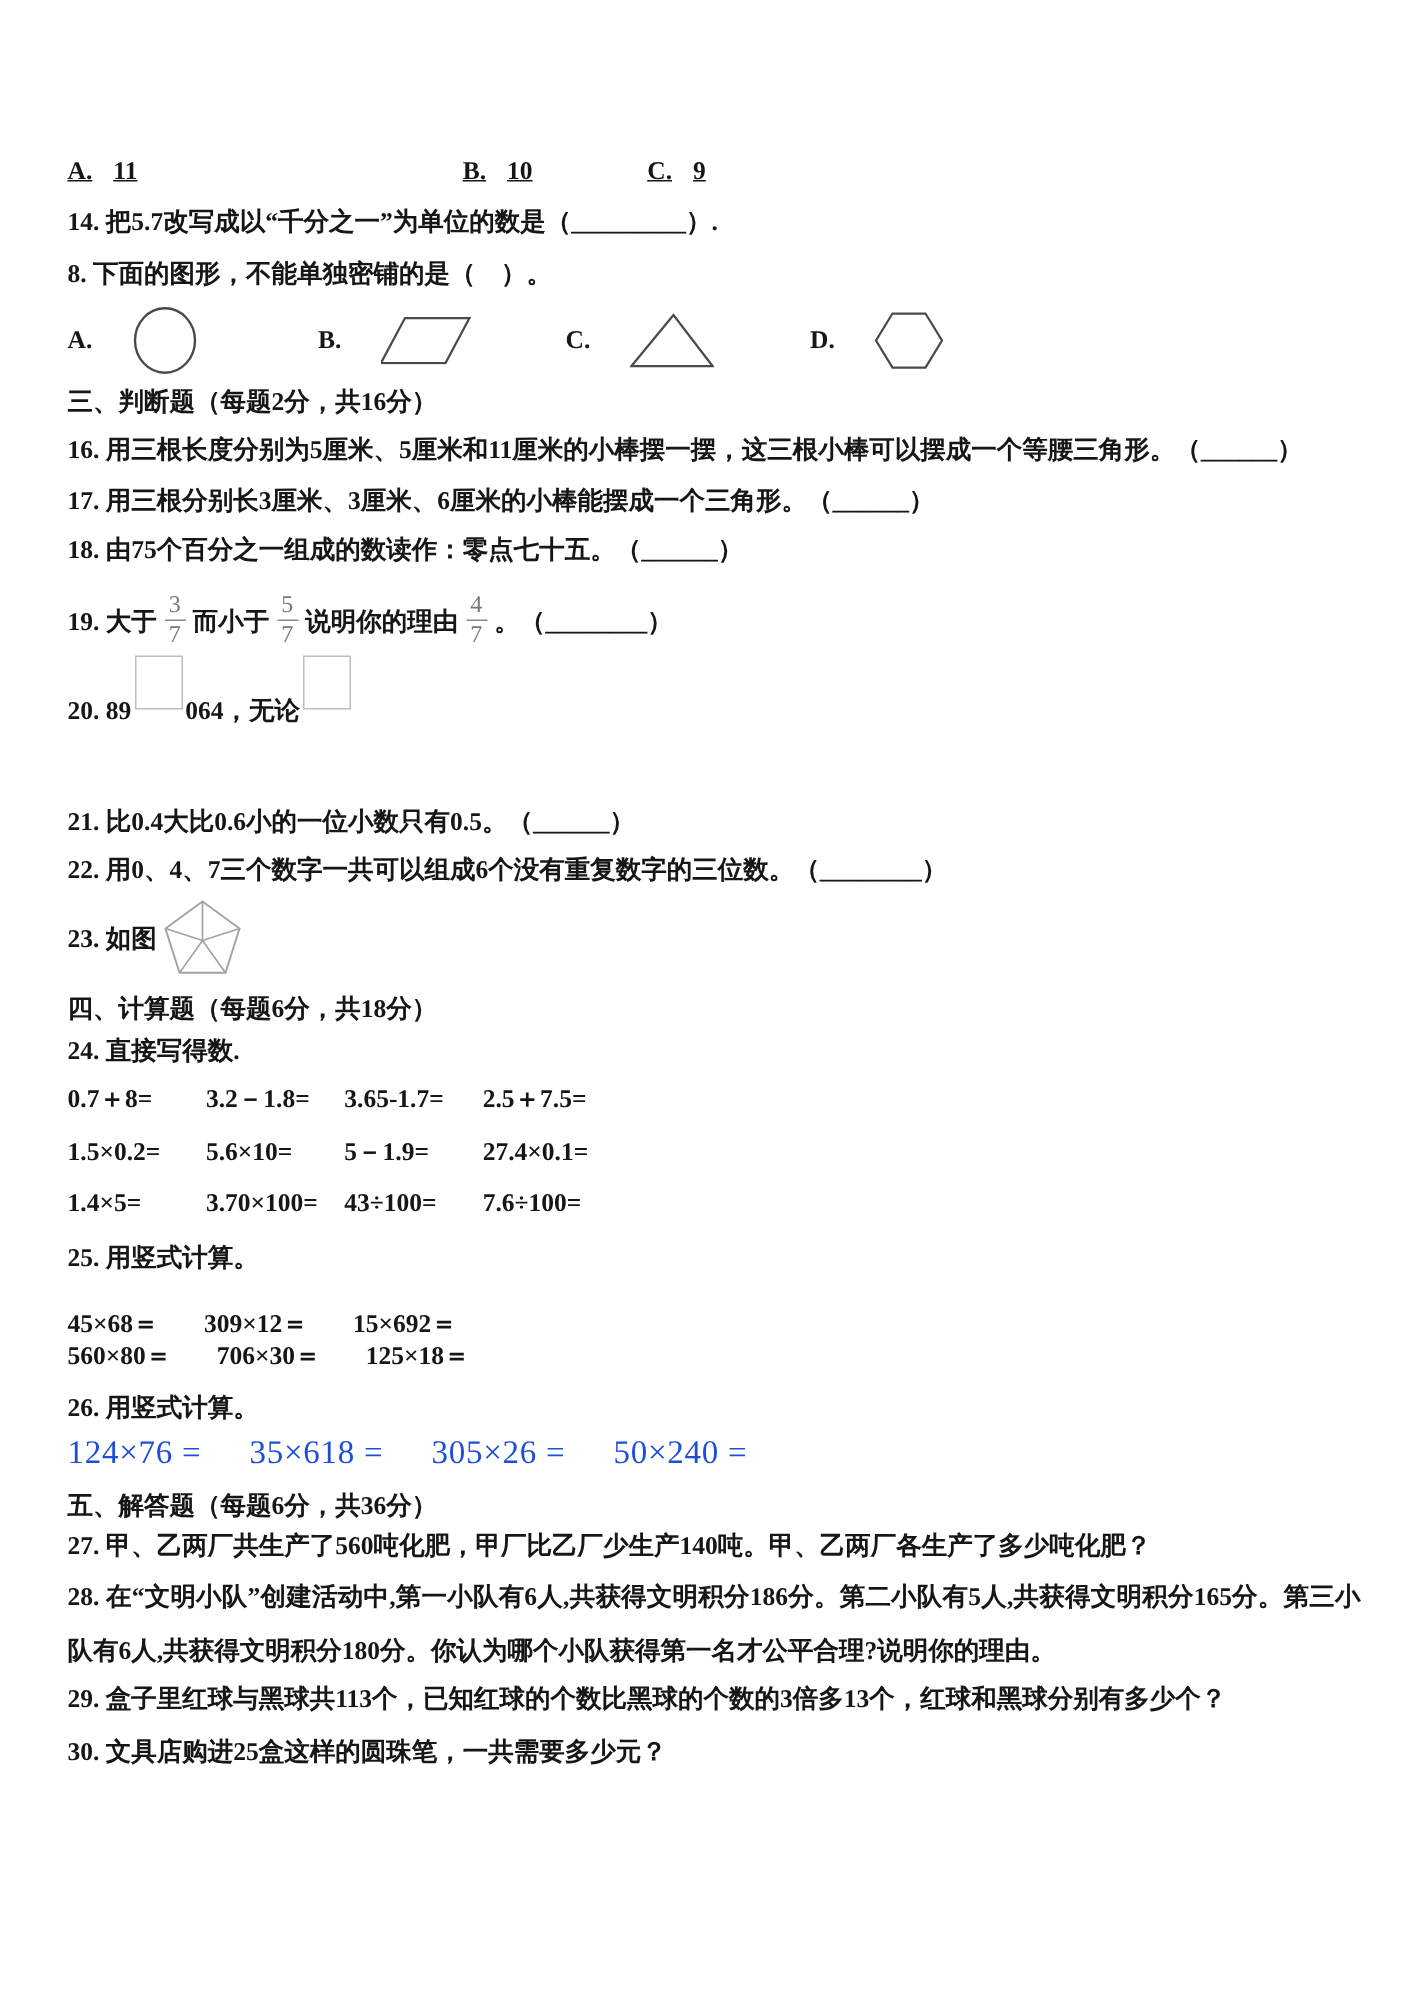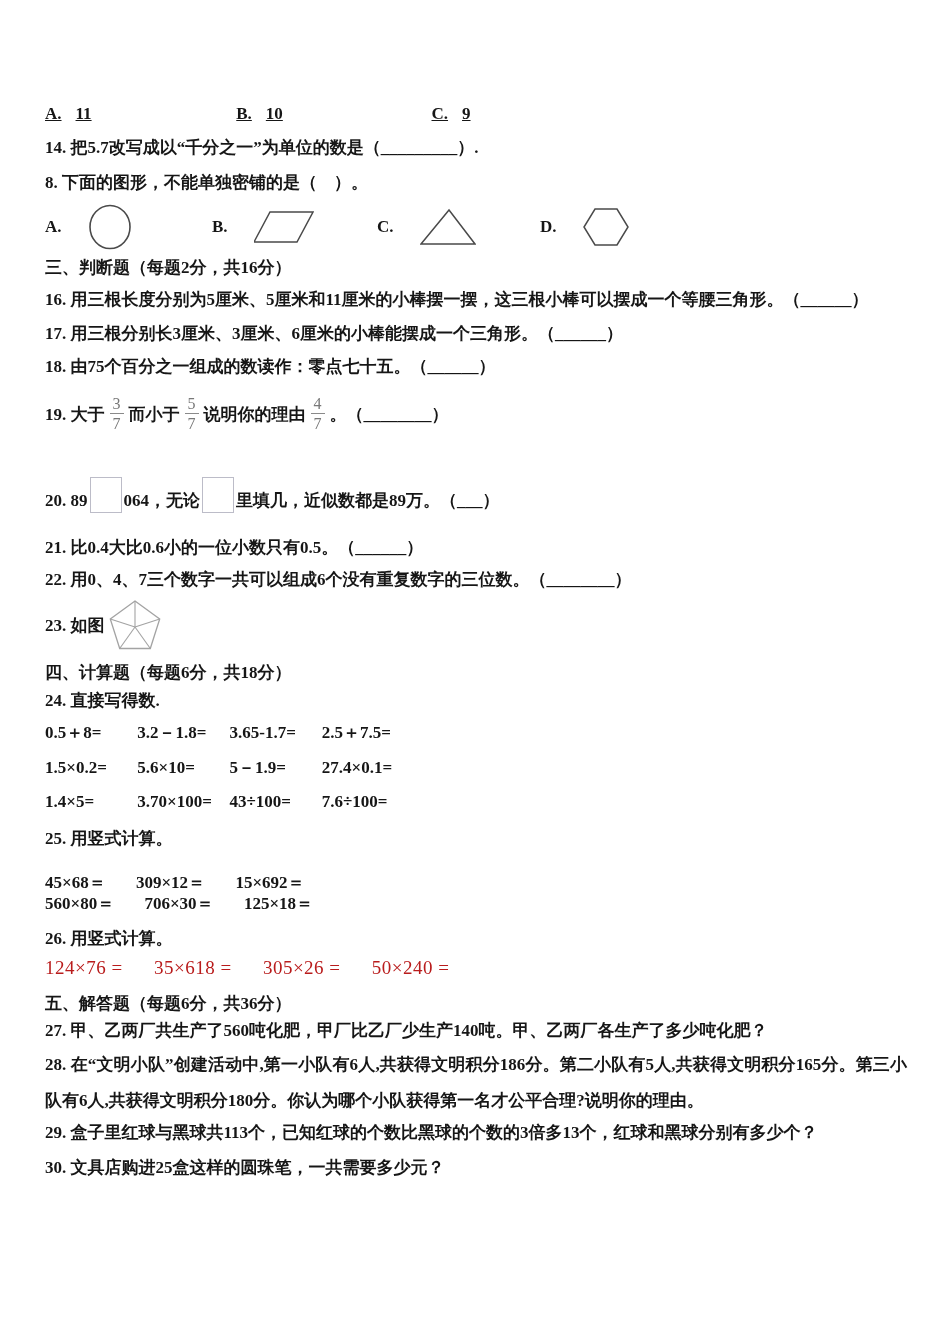--- a/index.html
+++ b/index.html
@@ -2,36 +2,36 @@
 <html><head>
 <meta charset="utf-8">
 <style>
   html,body{margin:0;padding:0;background:#ffffff;}
   body{width:950px;height:1344px;position:relative;overflow:hidden;
        font-family:"Liberation Serif","DejaVu Serif",serif;
        color:#161616;font-weight:700;font-size:17px;}
   .abs{position:absolute;left:45px;white-space:nowrap;line-height:24px;}
   .row{display:flex;align-items:center;}
   .mc-col{display:inline-block;text-decoration:underline;}
-  .mc-col.w1{width:187px;} .mc-col.w2{width:191px;}
+  .mc-col.w1{width:187px;} .mc-col.w2{width:191px;text-align:center;}
   .mc-label{margin-right:14px;}
   .shape-group{display:inline-flex;align-items:center;}
   .shape-group .glyph{margin-left:26px;}
   .g1{width:167px;} .g2{width:165px;} .g3{width:163px;}
   svg{display:block;}
   .frac{display:inline-flex;flex-direction:column;align-items:center;
         color:#787878;font-weight:400;font-size:16px;line-height:17px;
         margin:0 5px;transform:translateY(-2px);}
   .frac .fn{border-bottom:1.4px solid #8a8a8a;padding:0 3px 1px 3px;}
   .frac .fd{padding-top:1px;}
   .sq{display:inline-block;width:30px;height:34px;border:1px solid #bcbcc8;
       background:#fff;margin:0 2px 13px 2px;}
   .cell{display:inline-block;width:88px;}
   .gap24{margin-right:26px;}
-  .gray-row{color:#b91c1c;font-weight:400;font-size:19px;letter-spacing:0.5px;}
+  .gray-row{color:#1d4ed8;font-weight:400;font-size:22px;letter-spacing:0.5px;}
   .gray-row span{margin-right:26px;}
   .wrap{white-space:normal;width:862px;text-align:justify;line-height:36px;}
 </style>
 </head>
 <body>
 
 <div class="abs" style="top:102px">
   <span class="mc-col w1"><span class="mc-label">A.</span><span>11</span></span>
   <span class="mc-col w2"><span class="mc-label">B.</span><span>10</span></span>
   <span class="mc-col"><span class="mc-label">C.</span><span>9</span></span>
@@ -92,26 +92,25 @@
       <span class="fd">7</span>
     </span>
   <span>说明你的理由</span>
   <span class="frac">
       <span class="fn">4</span>
       <span class="fd">7</span>
     </span>
   <span>。（________）</span>
 </div>
 
-<div class="abs row" style="top:476px;height:50px;">
+<div class="abs row" style="top:436px;height:50px;align-items:flex-end">
   <span>20. 89</span>
   <span class="sq"></span>
   <span>064，无论</span>
   <span class="sq"></span>
-  <span>里填几，近似数都是89万。（___）</span>
 </div>
 
 <div class="abs" style="top:536px">21. 比0.4大比0.6小的一位小数只有0.5。（______）</div>
 <div class="abs" style="top:568px">22. 用0、4、7三个数字一共可以组成6个没有重复数字的三位数。（________）</div>
 
 <div class="abs row" style="top:598px;height:56px">
   <span>23. 如图</span>
   <span style="margin:0 3px">
     <svg width="54" height="56" viewBox="0 0 54 56">
       <polygon points="27,3 51.7,21 42.3,50.5 11.7,50.5 2.3,21" fill="none" stroke="#a3a3a3" stroke-width="1.3"></polygon>
@@ -121,21 +120,21 @@
       <line x1="27" y1="29" x2="11.7" y2="50.5" stroke="#a3a3a3" stroke-width="1.1"></line>
       <line x1="27" y1="29" x2="2.3" y2="21" stroke="#a3a3a3" stroke-width="1.1"></line>
     </svg>
   </span>
 </div>
 
 <div class="abs" style="top:661px">四、计算题（每题6分，共18分）</div>
 <div class="abs" style="top:689px">24. 直接写得数.</div>
 
 <div class="abs" style="top:721px">
-  <span class="cell">0.5＋8=</span>
+  <span class="cell">0.7＋8=</span>
   <span class="cell">3.2－1.8=</span>
   <span class="cell">3.65-1.7=</span>
   <span>2.5＋7.5=</span>
 </div>
 <div class="abs" style="top:756px">
   <span class="cell">1.5×0.2=</span>
   <span class="cell">5.6×10=</span>
   <span class="cell">5－1.9=</span>
   <span>27.4×0.1=</span>
 </div>

